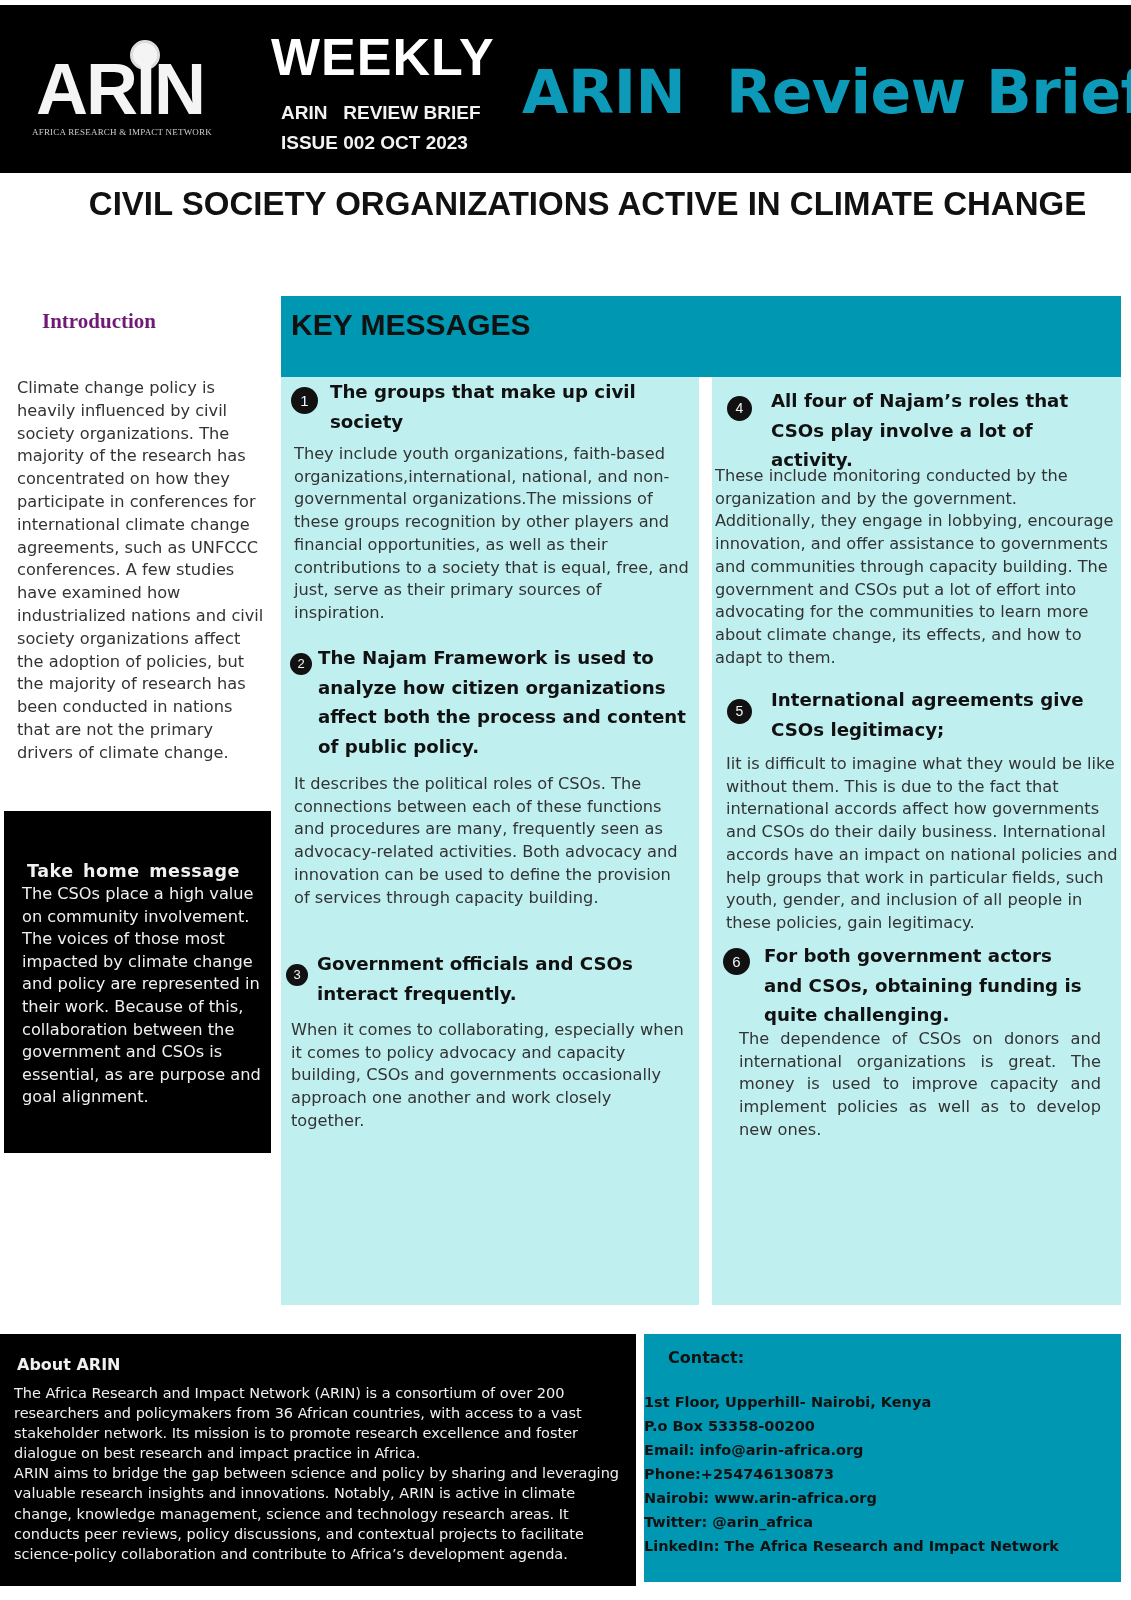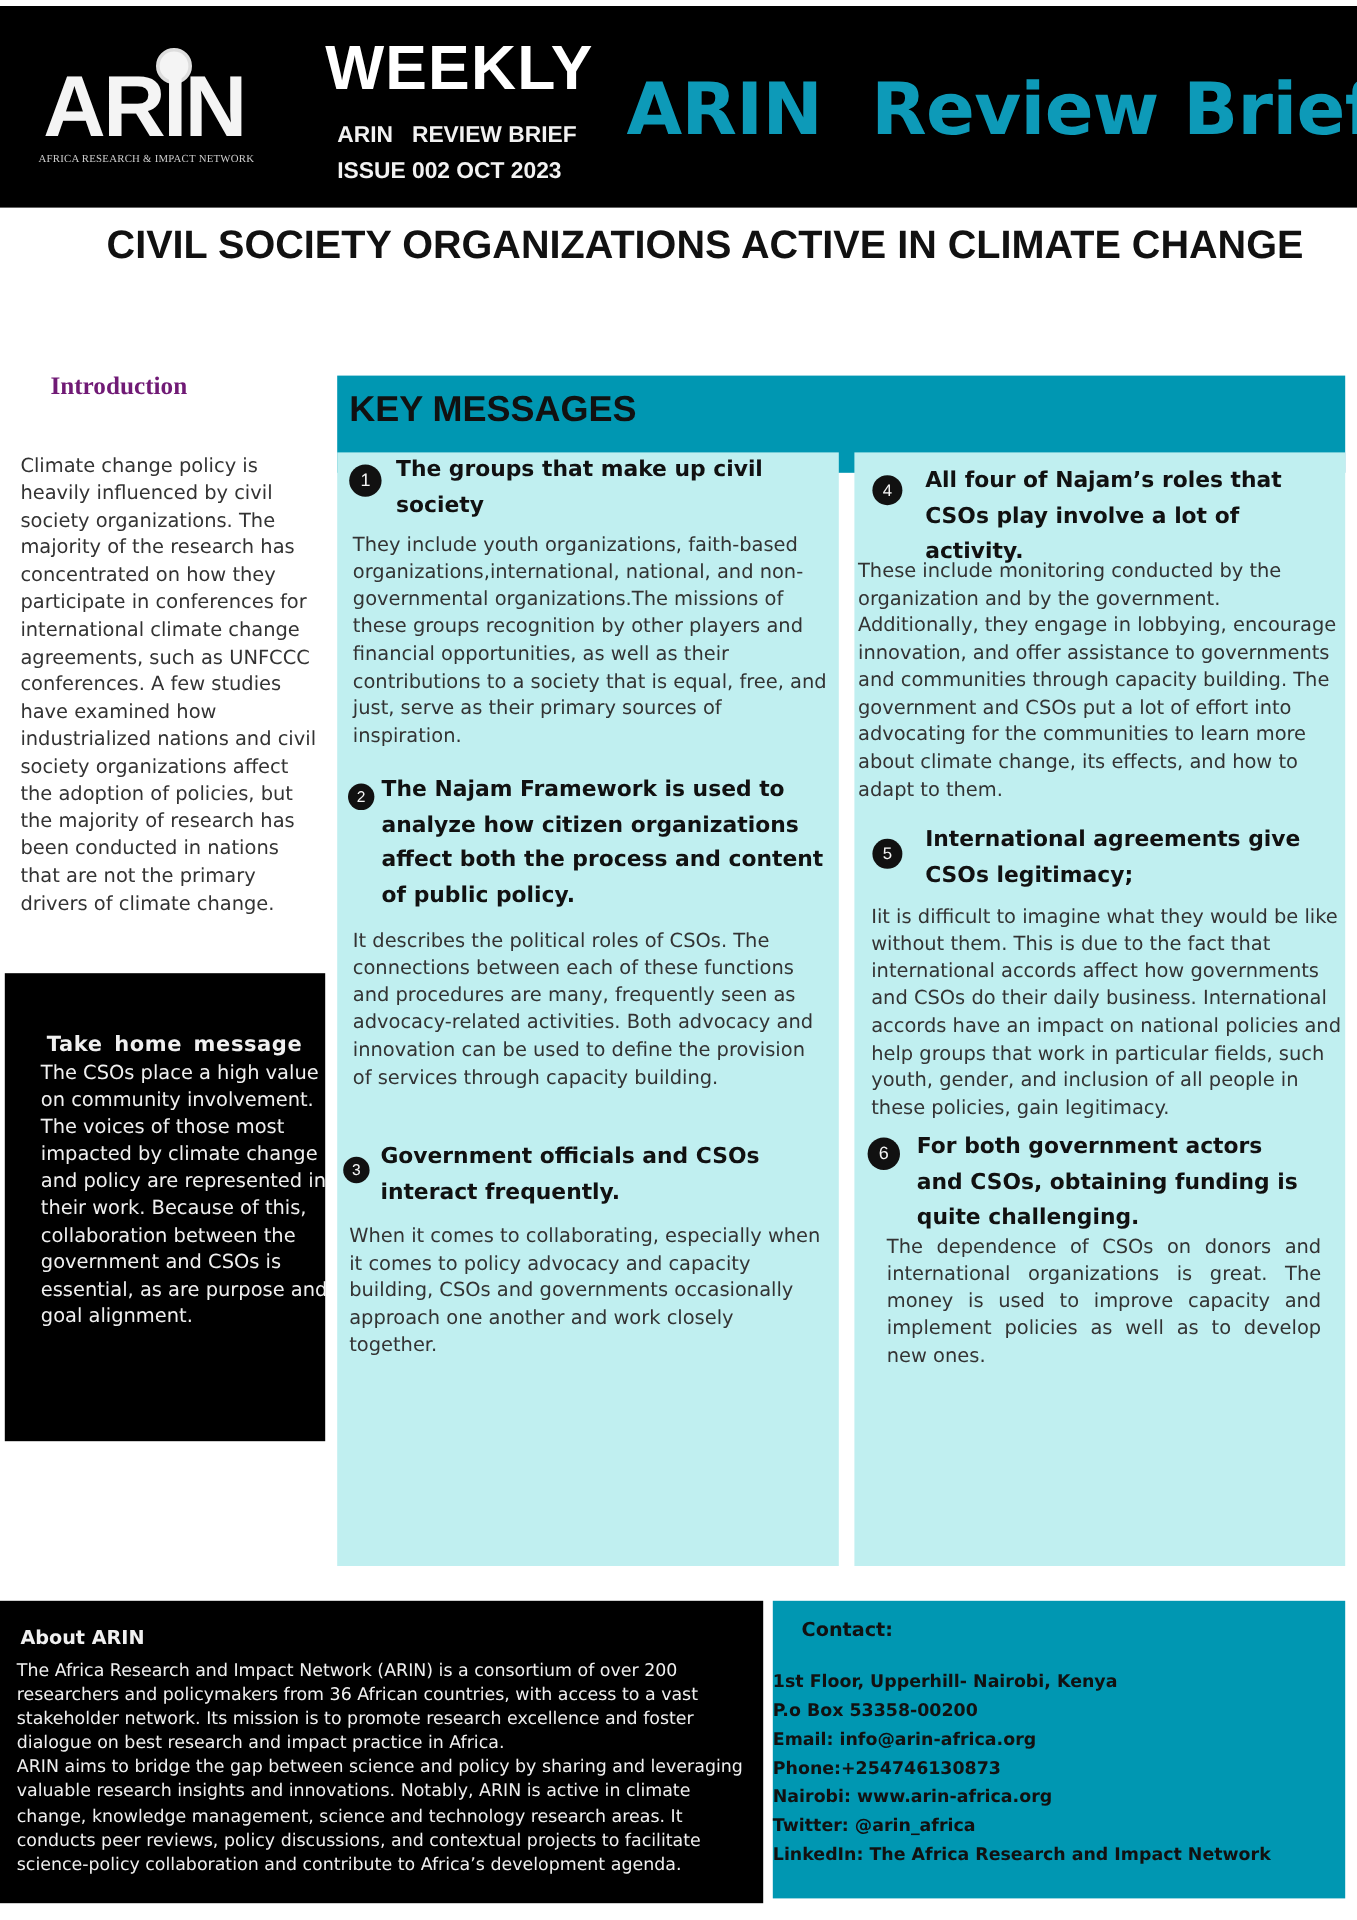--- a/index.html
+++ b/index.html
@@ -16,25 +16,25 @@
   .hdr-sub.a { top: 97px; }
   .hdr-sub.b { top: 127px; }
   .brand-title { position: absolute; left: 522px; top: 52px; font-family: "DejaVu Sans", sans-serif; font-weight: bold; font-size: 60px; color: #0d9ab8; white-space: pre; letter-spacing: -0.5px; }
 
   .main-title { position: absolute; left: 0; top: 177px; width: 1131px; text-align: center; font-family: "Liberation Sans", sans-serif; font-weight: bold; font-size: 33px; line-height: 54px; color: #111; }
   .main-title span { display: block; margin-left: 44px; }
 
   .intro-heading { position: absolute; left: 42px; top: 309px; font-family: Liberation Serif, serif; font-weight: bold; font-size: 21px; color: #701a75; }
   .intro-text { position: absolute; left: 17px; top: 377px; width: 250px; font-size: 16.2px; line-height: 22.8px; color: #333; }
 
-  .takehome { position: absolute; left: 4px; top: 811px; width: 267px; height: 390px; background: #000; padding: 48px 0 0 30px; color: #f0f0f0; }
+  .takehome { position: absolute; left: 4px; top: 811px; width: 267px; height: 342px; background: #000; padding: 48px 0 0 18px; color: #f0f0f0; }
   .takehome-title { font-weight: bold; font-size: 17.5px; letter-spacing: 0.5px; margin-left: 5px; line-height: 24px; word-spacing: 3px; }
   .takehome-text { font-size: 16.2px; line-height: 22.6px; width: 240px; }
 
-  .km-header { position: absolute; left: 281px; top: 296px; width: 840px; height: 81px; background: #0097b2; margin-top: 17px; }
+  .km-header { position: absolute; left: 281px; top: 296px; width: 840px; height: 81px; background: #0097b2; }
   .km-title { position: absolute; left: 10px; top: 12px; font-family: "Liberation Sans", sans-serif; font-weight: bold; font-size: 30px; color: #111; letter-spacing: 0px; }
 
   .panel { position: absolute; top: 377px; height: 928px; background: #c0eff0; }
   .panel.left { left: 281px; width: 418px; }
   .panel.right { left: 712px; width: 409px; }
 
   .msg { position: absolute; }
   .num { position: absolute; width: 27px; height: 27px; border-radius: 50%; background: #111; color: #f5f5f5; font-size: 15px; line-height: 27px; text-align: center; font-family: "Liberation Sans", sans-serif; }
   .msg-title { position: absolute; font-weight: bold; font-size: 18.2px; line-height: 29.5px; color: #111; }
   .msg-body { position: absolute; font-size: 16.2px; line-height: 22.7px; color: #333; }

